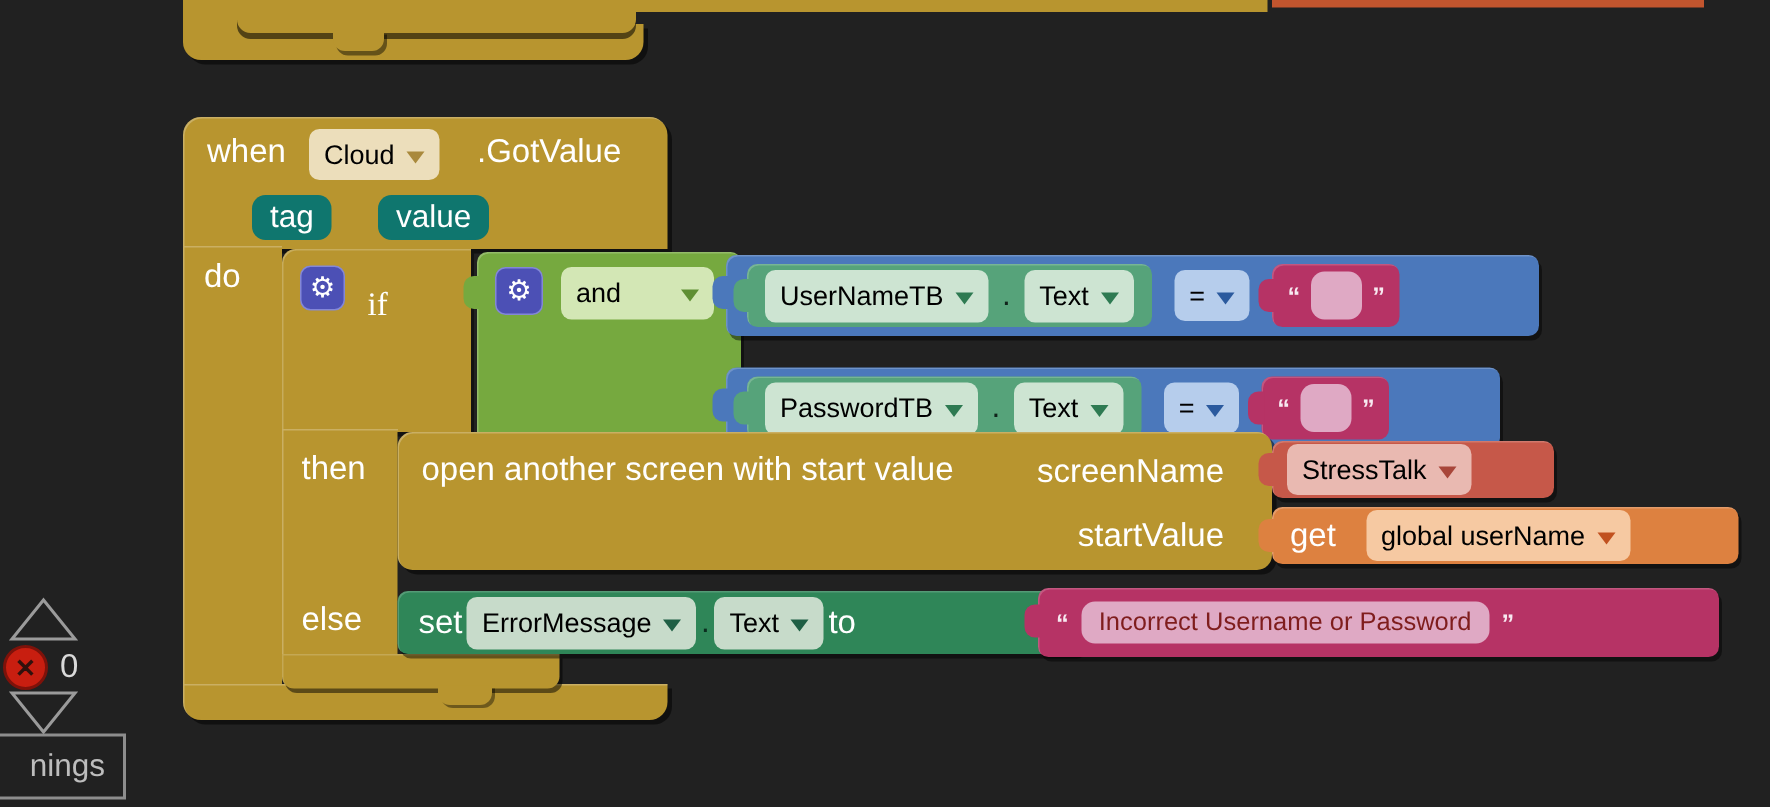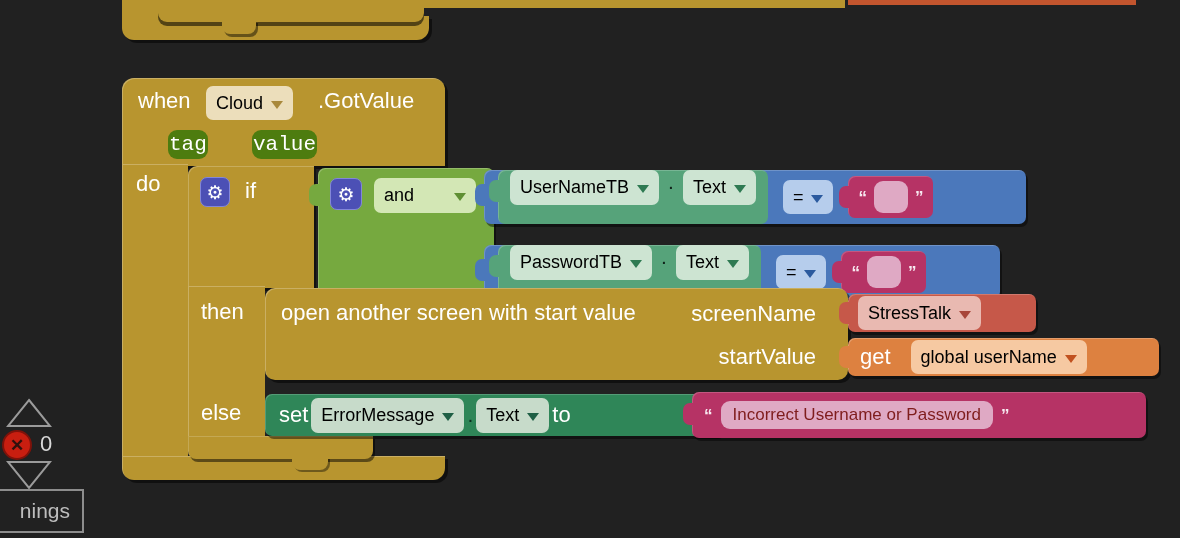--- a/index.html
+++ b/index.html
@@ -19,21 +19,21 @@
   
   .chip{
     display:inline-flex;align-items:center;gap:8px;
     border-radius:7px;padding:2px 10px;color:#000;
     font-size:18px;line-height:1.25;white-space:nowrap;cursor:pointer;
   }
   .arr{width:0;height:0;border-left:6px solid transparent;border-right:6px solid transparent;
        border-top:8px solid currentColor;flex:none;}
   .chip .arr{margin-top:3px;}
   .cream{background:#ecdebb;} .cream .arr{color:#a9893c;}
-  .blackchip{background:#4d7c0f;color:#fff;border-radius:9px;padding:3px 1px;font-size:21px;font-family:Liberation Mono, monospace;}
+  .blackchip{background:#0f766e;color:#fff;border-radius:9px;padding:3px 12px;font-size:21px;}
   .ltgreen{background:#d3e7b5;gap:40px;} .ltgreen .arr{color:#5f8f33;}
   .mint{background:#cde4d2;} .mint .arr{color:#2e7a52;}
   .mint2{background:#c7dbca;} .mint2 .arr{color:#1f5f45;}
   .ltblue{background:#b6cdec;} .ltblue .arr{color:#2b5a9e;}
   .salmon{background:#e9b9b1;} .salmon .arr{color:#a8463a;}
   .peach{background:#f6c9a2;} .peach .arr{color:#c1511f;}
 
   
   .vblock{position:absolute;display:flex;align-items:center;border-radius:7px;}
   .plug::before{
@@ -43,22 +43,22 @@
   .gear{
     width:30px;height:30px;background:#4c50b5;border:1px solid #8387d8;border-radius:7px;
     display:flex;align-items:center;justify-content:center;
     color:#fff;font-size:19px;line-height:1;cursor:pointer;flex:none;
   }
   .dot{color:#10231a;font-size:21px;}
   .quote{color:#f7e9f0;font-size:17px;font-weight:bold;line-height:1;}
   .stringfield{background:#dfa9c4;border-radius:9px;color:#7f1d1d;font-size:17px;
                padding:4px 12px;white-space:nowrap;}
   .stringfield.empty{width:34px;height:32px;padding:0;}
-  .getter{position:relative;height:54px;background:#56a37a;border-radius:7px;
-          display:flex;align-items:flex-start;gap:9px;padding:0 12px;
+  .getter{position:relative;height:42px;background:#56a37a;border-radius:7px;
+          display:flex;align-items:center;gap:9px;padding:0 12px;
           box-shadow:inset 1px 1px 0 rgba(255,255,255,.2);}
 
   
   .errbadge{
     position:absolute;width:30px;height:30px;border-radius:50%;
     background:#c81e10;border:2px solid #7e120a;
     display:flex;align-items:center;justify-content:center;
     color:#30110d;font-weight:bold;font-size:17px;box-sizing:border-box;cursor:pointer;
   }
   .warnbtn{
@@ -102,21 +102,21 @@
   </div>
 
   <div>
     <div class="abs gold sh2" style="left:188px;top:166px;width:126px;height:122px;border-radius:9px 0 0 0;"></div>
     <div class="abs gold hl" style="left:188px;top:286px;width:77px;height:152px;"></div>
     <div class="abs gold" style="left:188px;top:436px;width:185px;height:23px;border-radius:0 0 8px 8px;box-shadow:2px 3px 0 rgba(0,0,0,.5), inset 1px 1px 0 rgba(255,255,255,.18);">
       <div class="abs gold" style="left:104px;top:21px;width:36px;height:13px;border-radius:0 0 8px 8px;box-shadow:2px 2px 0 rgba(0,0,0,.4);"></div>
     </div>
 
     <div class="abs gear" style="left:200px;top:177px;">⚙</div>
-    <span class="lbl" style="left:245px;top:180px;">if</span>
+    <span class="lbl" style="left:245px;top:192px;font-family:Liberation Serif, serif;">if</span>
     <span class="lbl" style="left:201px;top:301px;">then</span>
     <span class="lbl" style="left:201px;top:402px;">else</span>
   </div>
 
   <div class="vblock plug" style="left:318px;top:168px;width:164px;height:122px;background:#76a93f;--pt:16px;align-items:flex-start;padding:10px 0 0 12px;gap:12px;box-shadow:2px 3px 0 rgba(0,0,0,.45), inset 1px 1px 0 rgba(255,255,255,.22);">
     <div class="gear">⚙</div>
     <span class="chip ltgreen" style="height:31px;">
       <span>and</span>
       <span class="arr"></span>
     </span>

